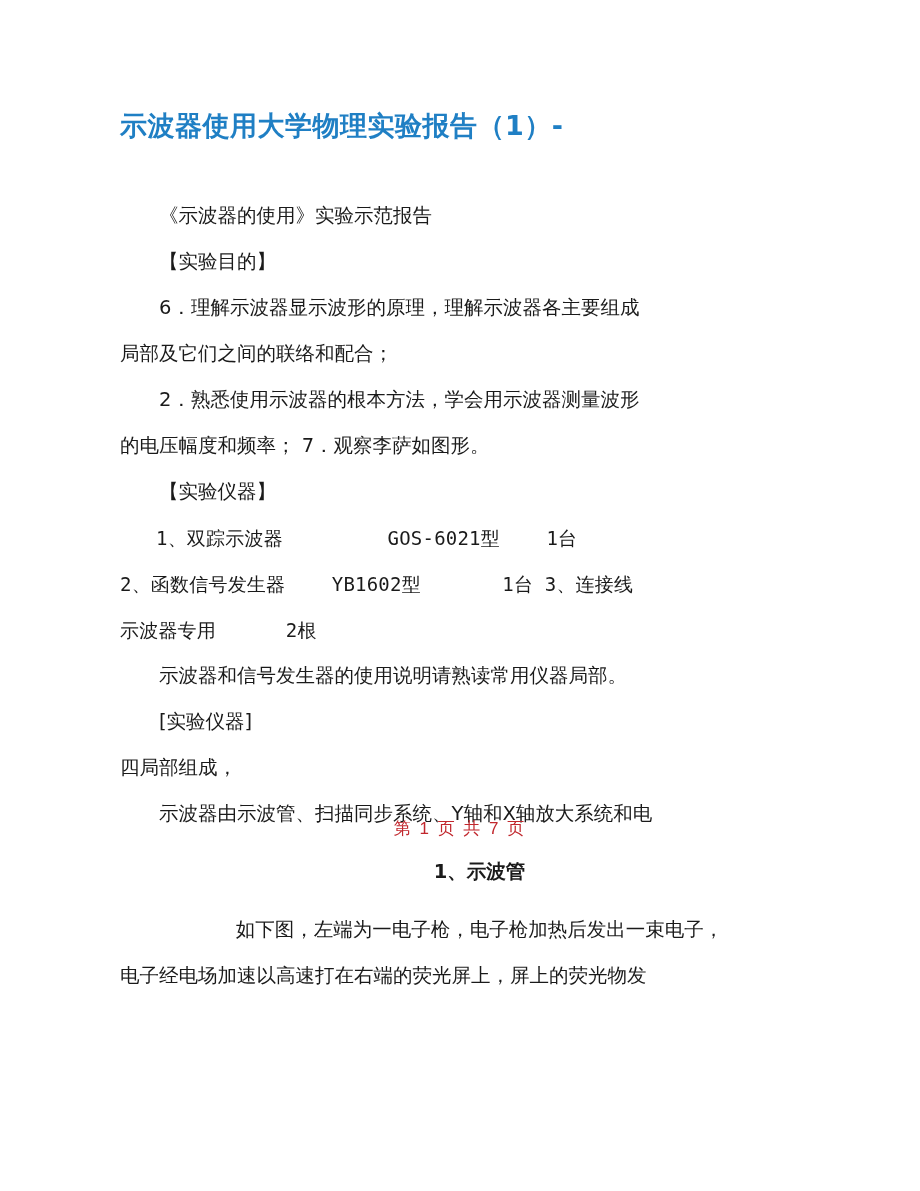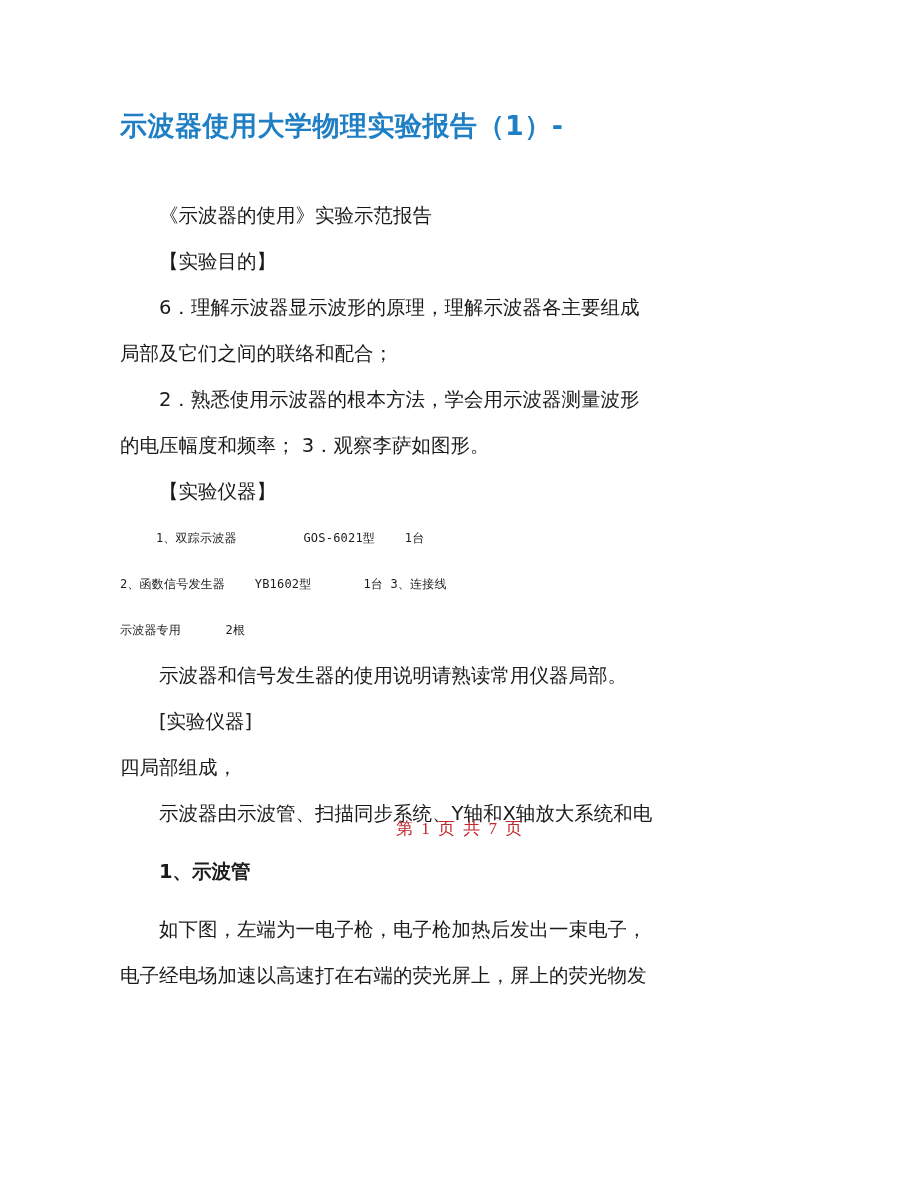--- a/index.html
+++ b/index.html
@@ -46,55 +46,56 @@
     white-space: pre-wrap;
   }
   p.indent {
     text-indent: 39px;
   }
   p.bold {
     font-weight: bold;
   }
   p.mono {
     font-family: "DejaVu Sans Mono", "Liberation Mono", monospace;
-    font-size: 12px;
+    font-size: 19px;
     letter-spacing: 0.2px;
   }
   p.mono-indent {
     text-indent: 36px;
   }
   p.gap-top {
     margin-top: 12px;
+    text-align: center;
   }
   .footer {
     position: absolute;
     left: 0;
     right: 0;
     bottom: 38px;
     text-align: center;
     font-size: 17px;
     color: #C1272D;
-    font-family: Liberation Serif, serif;
+    font-family: Liberation Sans, sans-serif;
     letter-spacing: 2px;
   }
 </style>
 </head>
 <body>
 
 <div class="page">
 
   <h1 class="doc-title">示波器使用大学物理实验报告（1）-</h1>
 
   <div class="body-block">
     <p class="line indent">《示波器的使用》实验示范报告</p>
     <p class="line indent">【实验目的】</p>
     <p class="line indent">6．理解示波器显示波形的原理，理解示波器各主要组成</p>
     <p class="line">局部及它们之间的联络和配合；</p>
     <p class="line indent">2．熟悉使用示波器的根本方法，学会用示波器测量波形</p>
-    <p class="line">的电压幅度和频率； 3．观察李萨如图形。</p>
+    <p class="line">的电压幅度和频率； 7．观察李萨如图形。</p>
     <p class="line indent">【实验仪器】</p>
     <p class="line mono mono-indent">1、双踪示波器         GOS-6021型    1台</p>
     <p class="line mono">2、函数信号发生器    YB1602型       1台 3、连接线</p>
     <p class="line mono">示波器专用      2根</p>
     <p class="line indent">示波器和信号发生器的使用说明请熟读常用仪器局部。</p>
     <p class="line indent">[实验仪器]</p>
     <p class="line">四局部组成，</p>
     <p class="line indent">示波器由示波管、扫描同步系统、Y轴和X轴放大系统和电</p>
     <p class="line indent bold gap-top">1、示波管</p>
     <p class="line indent gap-top">如下图，左端为一电子枪，电子枪加热后发出一束电子，</p>

